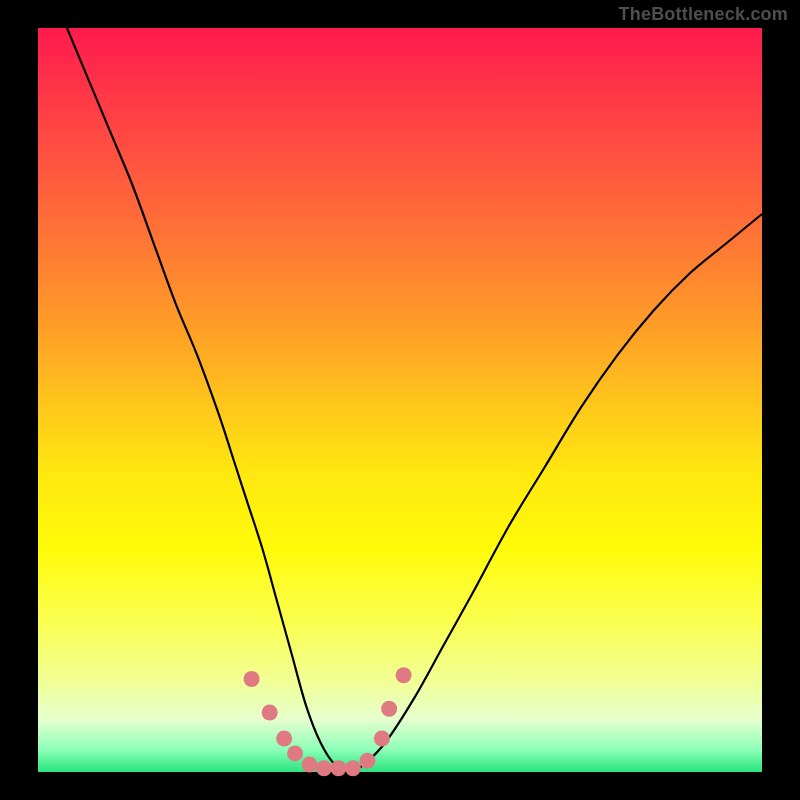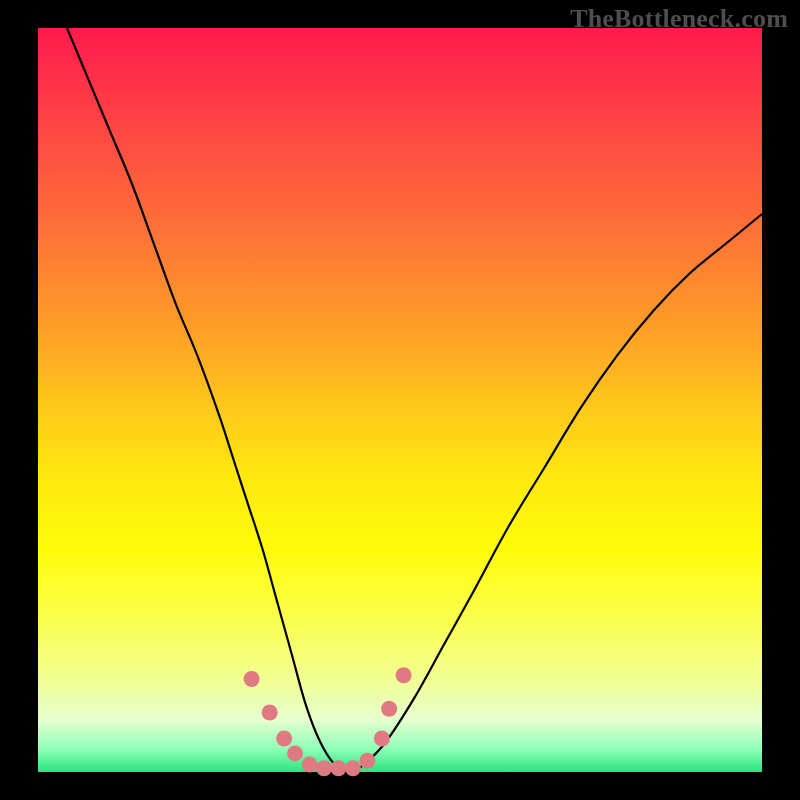--- a/index.html
+++ b/index.html
@@ -37,22 +37,22 @@
       #f1ff97 88%,
       #e5ffce 93%,
       #8cffb8 97%,
       #28e57e 100%
     );
   }
   .watermark {
     position: absolute;
     top: 4px;
     right: 12px;
-    font-family: Liberation Serif, serif;
-    font-size: 26px;
+    font-family: Liberation Sans, sans-serif;
+    font-size: 18px;
     font-weight: 600;
     color: #4e4e4e;
     letter-spacing: 0.2px;
     user-select: none;
   }
   svg.overlay {
     position: absolute;
     left: 38px;
     top: 28px;
     width: 724px;

